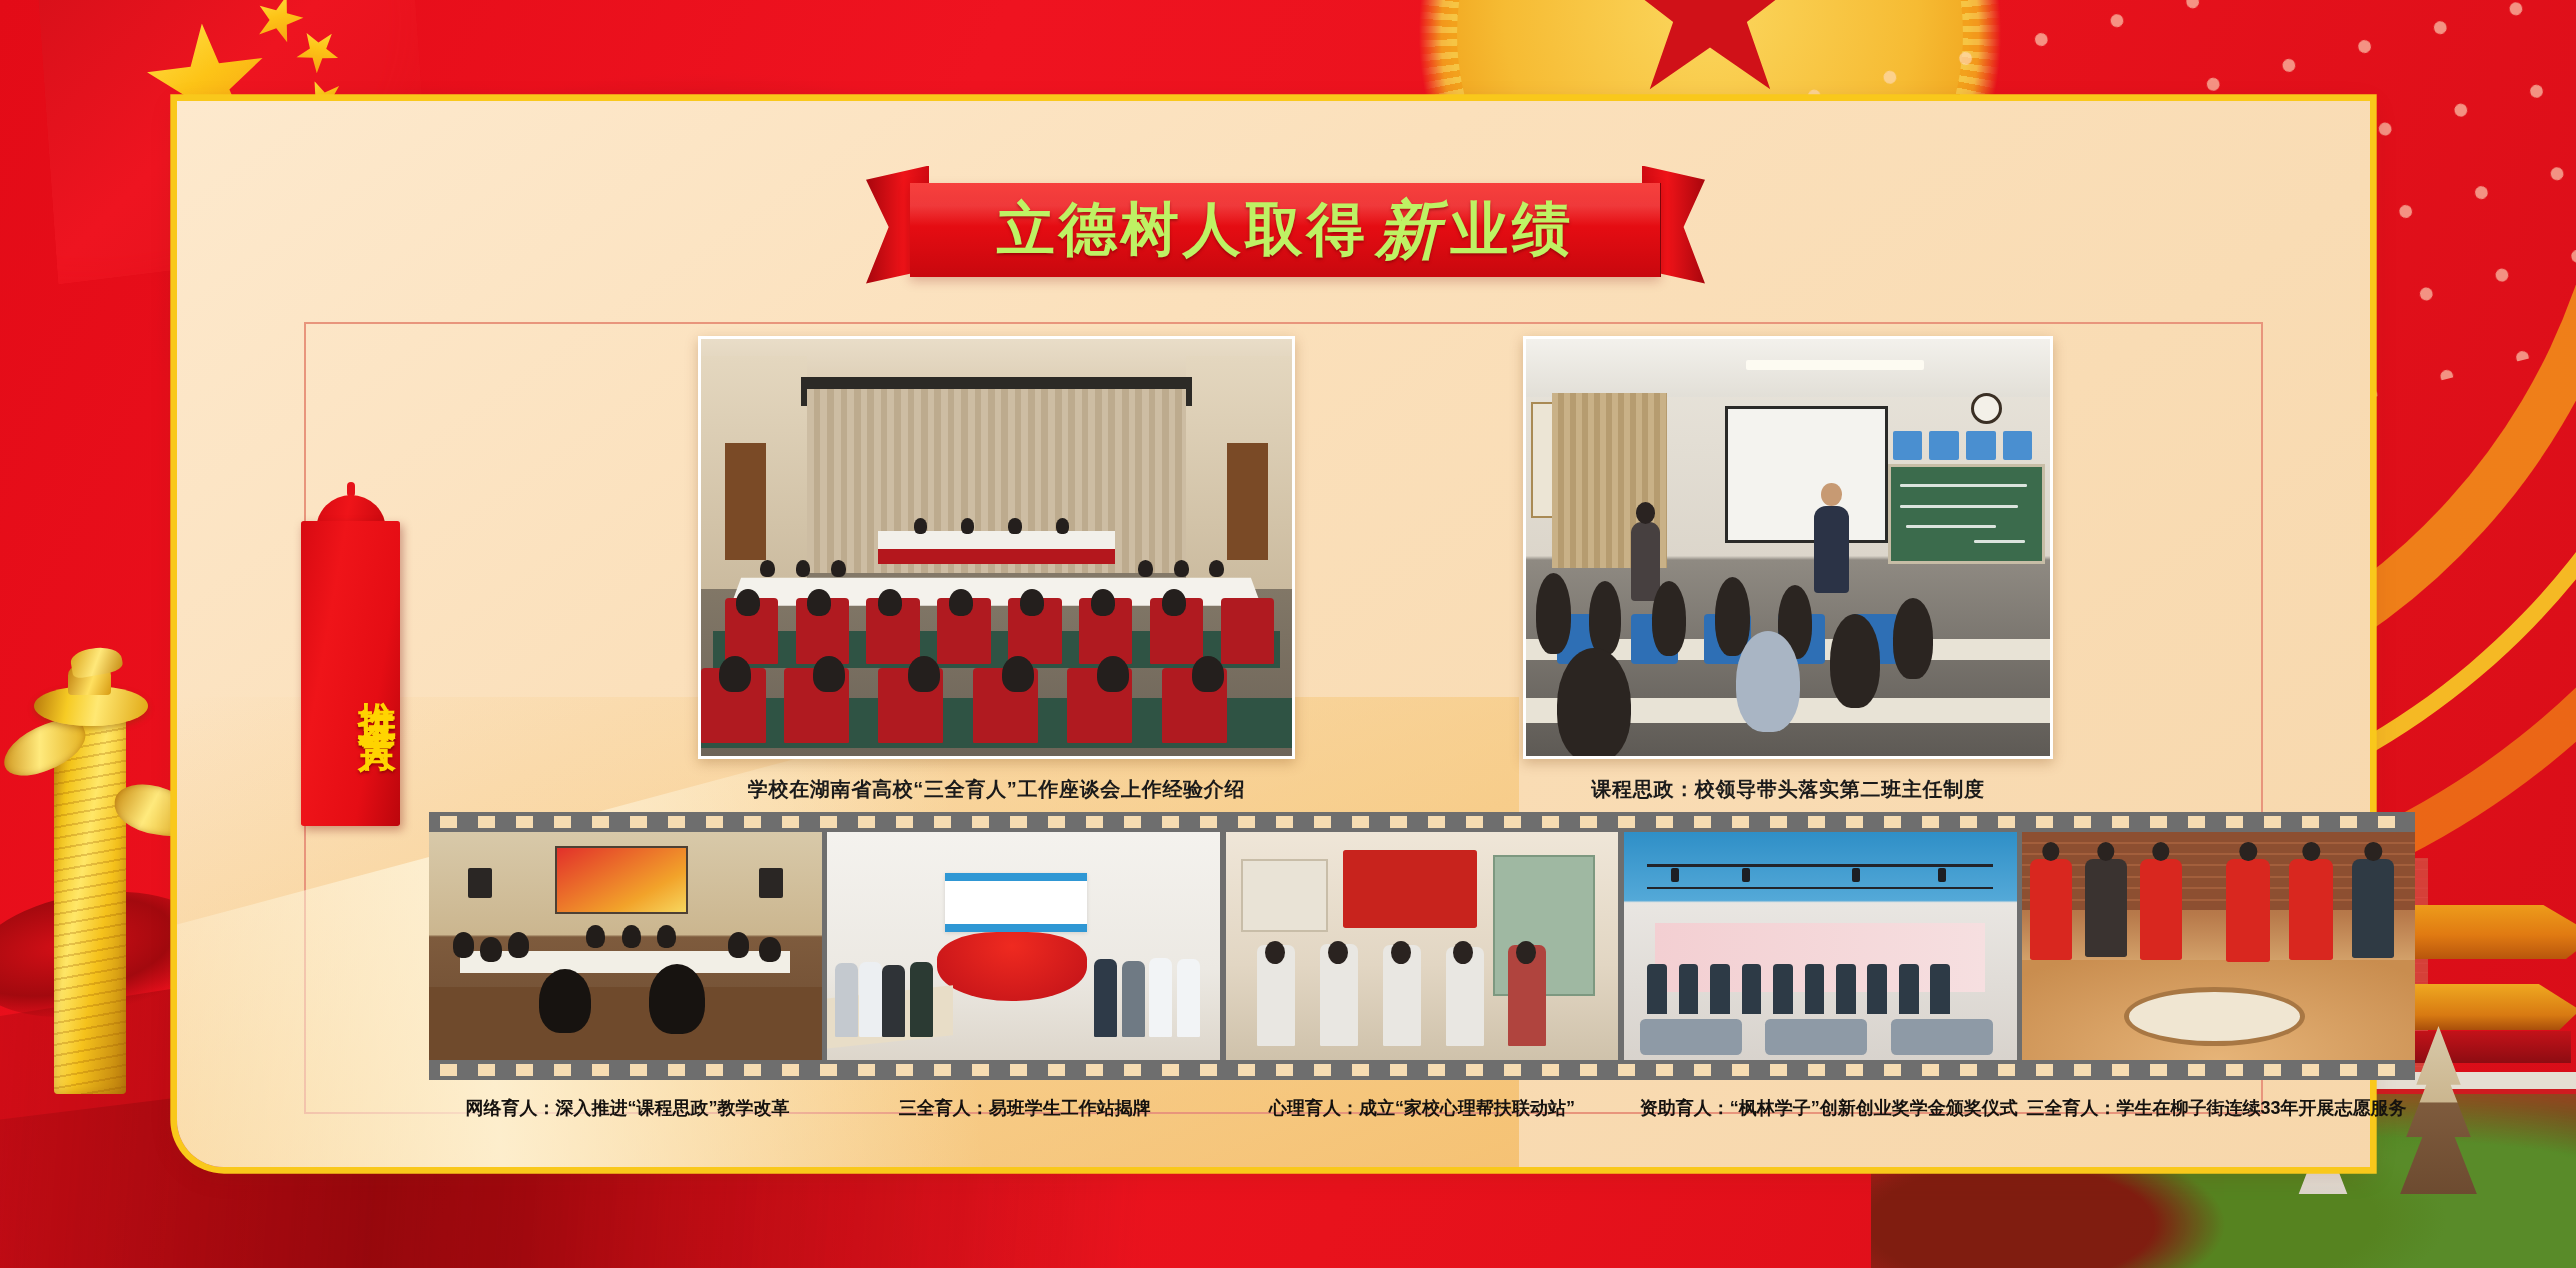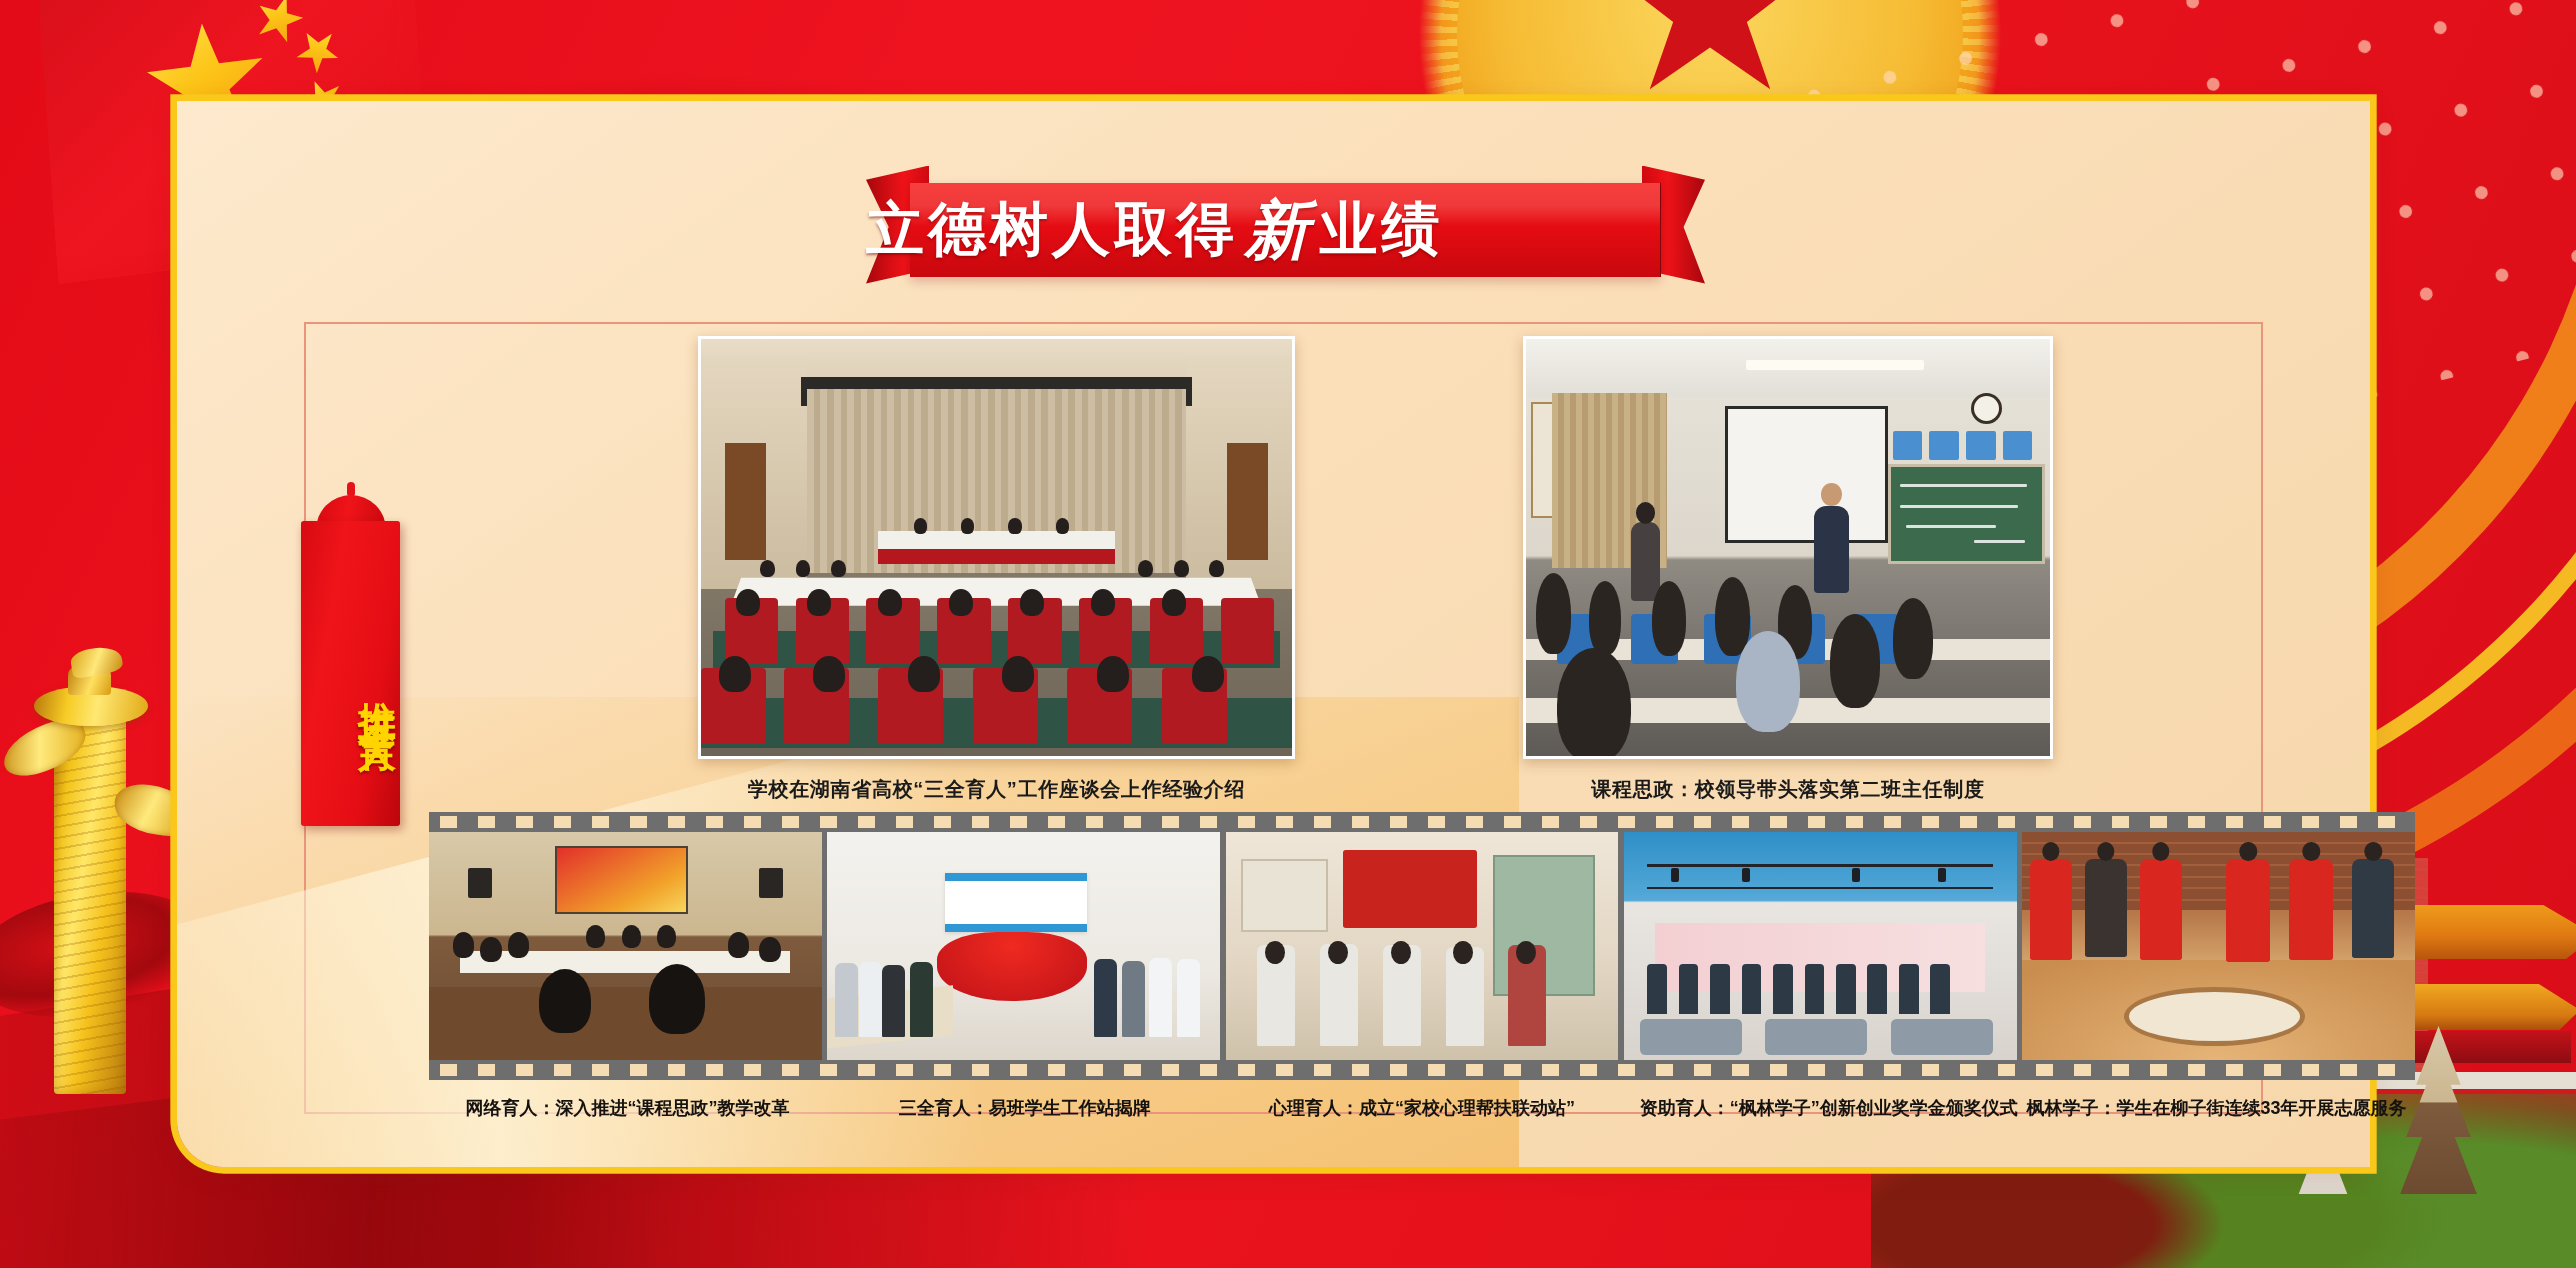--- a/index.html
+++ b/index.html
@@ -195,22 +195,22 @@
     background:linear-gradient(180deg,#f7241c,#b80810);}
   .ribbon-tail.l{ left:0; top:-17.4px; clip-path:polygon(0 12%,100% 0,100% 88%,0 100%,36% 52%);
     background:linear-gradient(90deg,#a8060d,#ef1318 60%,#cf0a11);}
   .ribbon-tail.r{ right:0; top:-17.4px; clip-path:polygon(0 0,100% 12%,66% 52%,100% 100%,0 88%);
     background:linear-gradient(270deg,#a8060d,#ef1318 60%,#cf0a11);}
   .ribbon-fold{ position:absolute; width:44px; height:94px; top:0;
     background:linear-gradient(90deg,#7d040a,#c20a11);}
   .ribbon-fold.l{ left:44px; }
   .ribbon-fold.r{ right:44px; background:linear-gradient(270deg,#7d040a,#c20a11);}
   .ribbon-text{
-    position:absolute; inset:0; display:flex; align-items:center; justify-content:flex-start;
-    color:#ffffff; font-size:58px; font-weight:700; letter-spacing:4px;
+    position:absolute; inset:0; display:flex; align-items:center; justify-content:center;
+    color:#bef264; font-size:58px; font-weight:700; letter-spacing:4px;
     text-shadow:0 2px 2.7px rgba(110,0,0,.5);
     font-family:"Liberation Sans","DejaVu Sans",sans-serif;
   }
   .ribbon-text .cursive{ font-family:"Liberation Serif","DejaVu Serif",serif; font-style:italic; font-size:64px; padding:0 6.7px; }
 
   
   .vbanner{ position:absolute; left:301px; top:490px; width:99px; height:336px; }
   .vb-body{
     position:absolute; left:0; top:31px; width:99px; height:305px;
     background:linear-gradient(100deg,#d70a12 0%,#ef1419 30%,#e50d14 70%,#bb060c 100%);
@@ -616,17 +616,17 @@
       </div>
 
     </div>
   </div>
 
   <div class="film-caps">
     <span style="flex:1 1 0;text-align:center">网络育人：深入推进“课程思政”教学改革</span>
     <span style="flex:1 1 0;text-align:center">三全育人：易班学生工作站揭牌</span>
     <span style="flex:1 1 0;text-align:center">心理育人：成立“家校心理帮扶联动站”</span>
     <span style="flex:1 1 0;text-align:right">资助育人：“枫林学子”创新创业奖学金颁奖仪式</span>
-    <span style="flex:1 1 0;text-align:center">枫林学子：学生在柳子街连续33年开展志愿服务</span>
+    <span style="flex:1 1 0;text-align:center">三全育人：学生在柳子街连续33年开展志愿服务</span>
   </div>
 
 </div>
 
 
 </body></html>

